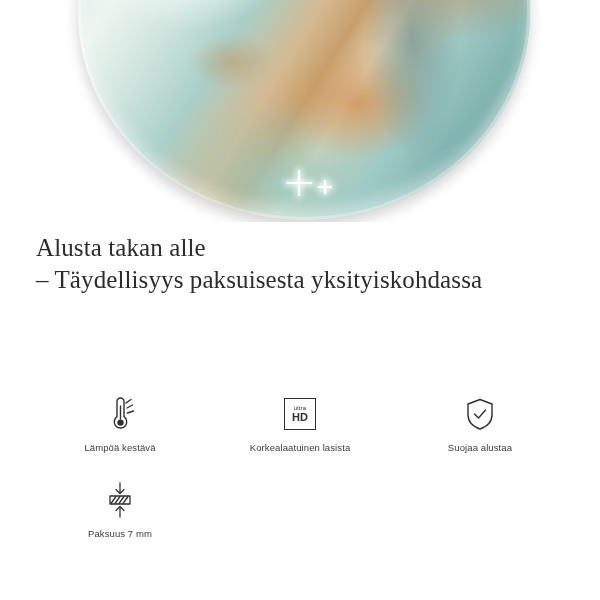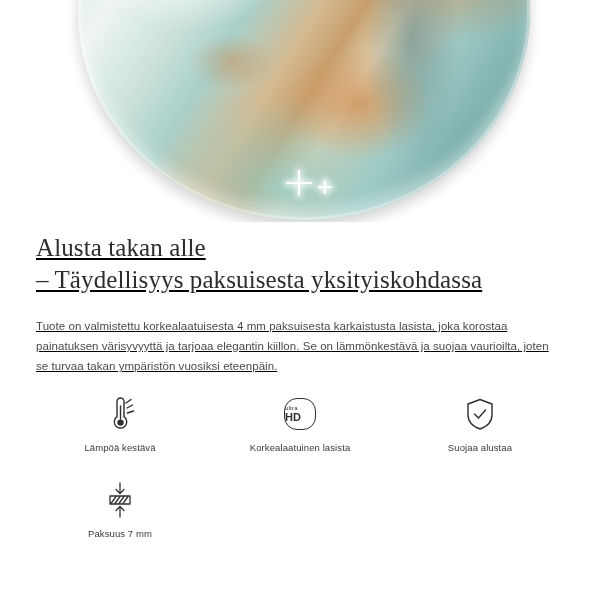--- a/index.html
+++ b/index.html
@@ -103,21 +103,20 @@
   }
   .hero-sparkle.s2:before { width: 14px; margin-left: -7px; }
   .hero-sparkle.s2:after { height: 14px; margin-top: -7px; }
 
   
   .content {
     position: absolute;
     left: 36px;
     top: 232px;
     width: 530px;
-    text-decoration: underline;
   }
   .headline {
     font-family: "Liberation Serif", serif;
     font-size: 25px;
     line-height: 32px;
     color: #2c2c2c;
     font-weight: 400;
     margin: 0;
     letter-spacing: 0.1px;
   }
@@ -160,24 +159,24 @@
     margin-top: 6px;
     font-size: 9.5px;
     color: #3a3a3a;
     text-align: right;
     letter-spacing: 0.1px;
   }
   .ultrahd-box {
     width: 30px;
     height: 30px;
     border: 1.4px solid #2f2f2f;
-    border-radius: 13px;
+    border-radius: 0;
     display: flex;
     flex-direction: column;
-    align-items: flex-start;
+    align-items: center;
     justify-content: center;
     line-height: 1;
   }
   .ultrahd-box .u-small {
     font-size: 6px;
     letter-spacing: 0.2px;
     color: #2f2f2f;
   }
   .ultrahd-box .u-big {
     font-size: 11px;
@@ -193,21 +192,20 @@
   <div class="hero-disc"></div>
   <div class="hero-sparkle"></div>
   <div class="hero-sparkle s2"></div>
 </div>
 
 <div class="content">
   <h1 class="headline">
     <span>Alusta takan alle</span>
     <span class="line2">– Täydellisyys paksuisesta yksityiskohdassa</span>
   </h1>
-  <p class="body-copy">Tuote on valmistettu korkealaatuisesta 4 mm paksuisesta karkaistusta lasista, joka korostaa painatuksen värisyvyyttä ja tarjoaa elegantin kiillon. Se on lämmönkestävä ja suojaa vaurioilta, joten se turvaa takan ympäristön vuosiksi eteenpäin.</p>
 </div>
 
 <div class="features">
 
   <div class="feature">
     <div class="feature-icon">
       <svg width="34" height="38" viewBox="0 0 34 38" fill="none" stroke="#2f2f2f" stroke-width="1.4" stroke-linecap="round">
         <path d="M14 6.5a3.5 3.5 0 0 1 7 0v15.2a6.2 6.2 0 1 1-7 0z"></path>
         <line x1="17.5" y1="11" x2="17.5" y2="24"></line>
         <circle cx="17.5" cy="27.6" r="3.2" fill="#2f2f2f" stroke="none"></circle>

